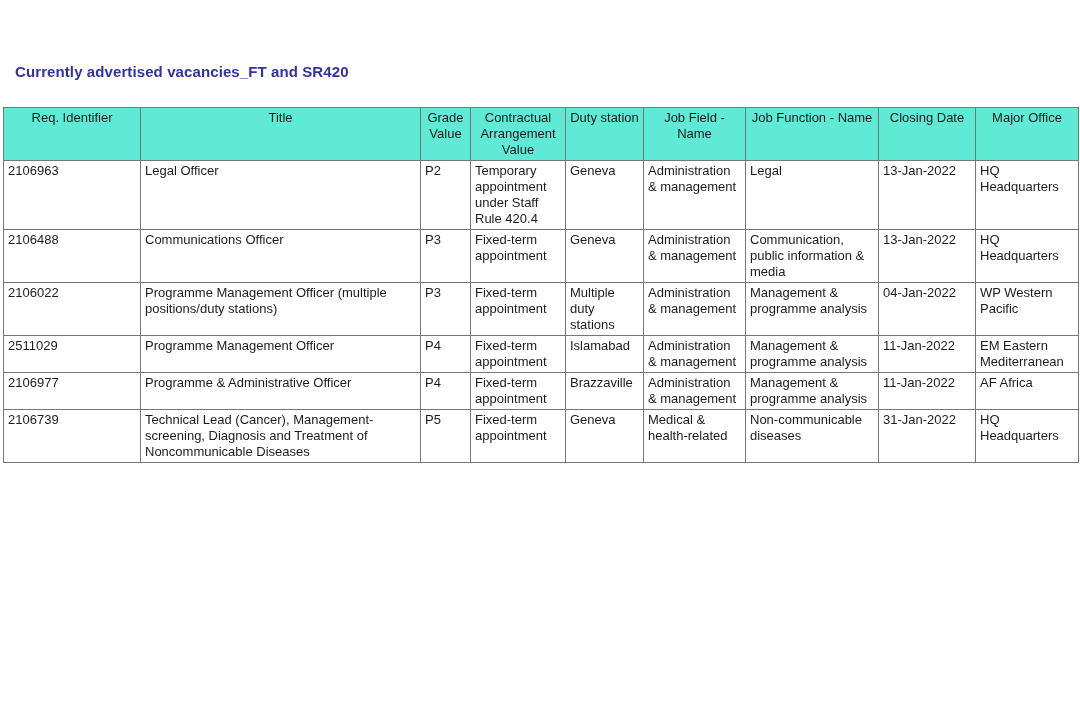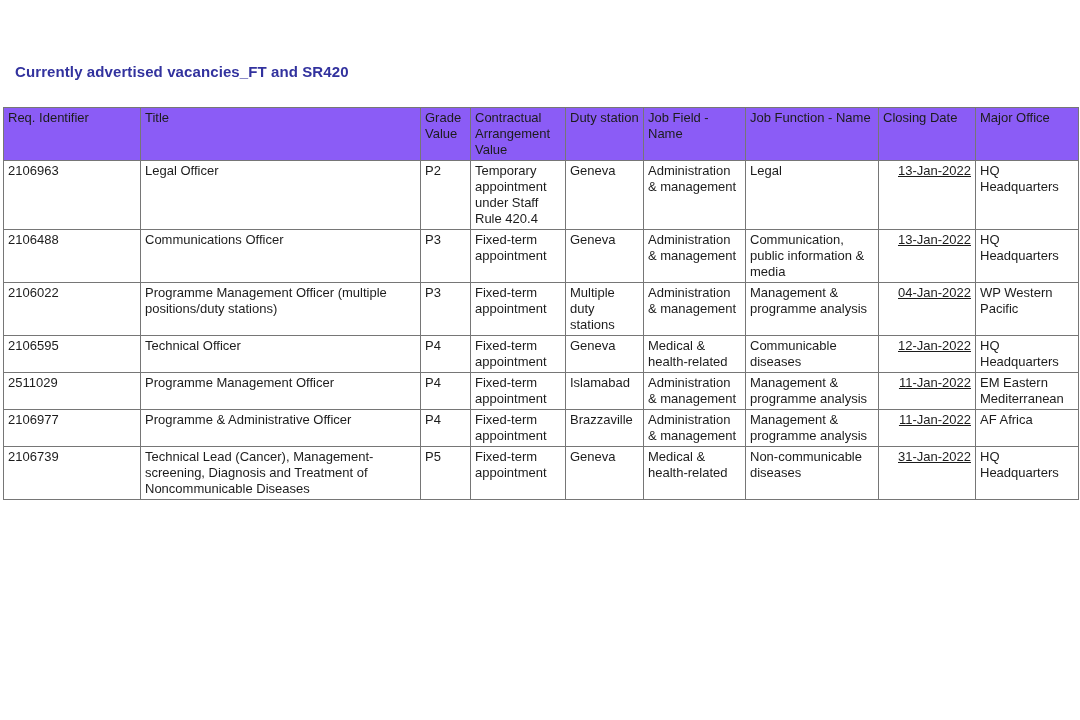--- a/index.html
+++ b/index.html
@@ -39,25 +39,25 @@
     font-size: 13px;
     line-height: 16px;
     font-weight: 400;
     text-align: left;
     vertical-align: top;
     padding: 2px 4px 2px 4px;
     color: #1c1c1c;
     overflow-wrap: break-word;
   }
   table.vacancies thead th {
-    background: #8b5cf6;
+    background: #5eead4;
+    text-align: center;
   }
   table.vacancies td.align-right {
-    text-align: right;
-    text-decoration: underline;
+    text-align: left;
   }
 </style>
 </head>
 <body>
 
 <div>
   <h1 class="page-title">Currently advertised vacancies_FT and SR420</h1>
 
   <table class="vacancies">
     <colgroup id="table-cols">
@@ -112,31 +112,20 @@
           <td>Programme Management Officer (multiple positions/duty stations)</td>
           <td>P3</td>
           <td>Fixed-term appointment</td>
           <td>Multiple duty stations</td>
           <td>Administration &amp; management</td>
           <td>Management &amp; programme analysis</td>
           <td class="align-right">04-Jan-2022</td>
           <td>WP Western Pacific</td>
         </tr>
         <tr>
-          <td>2106595</td>
-          <td>Technical Officer</td>
-          <td>P4</td>
-          <td>Fixed-term appointment</td>
-          <td>Geneva</td>
-          <td>Medical &amp; health-related</td>
-          <td>Communicable diseases</td>
-          <td class="align-right">12-Jan-2022</td>
-          <td>HQ Headquarters</td>
-        </tr>
-        <tr>
           <td>2511029</td>
           <td>Programme Management Officer</td>
           <td>P4</td>
           <td>Fixed-term appointment</td>
           <td>Islamabad</td>
           <td>Administration &amp; management</td>
           <td>Management &amp; programme analysis</td>
           <td class="align-right">11-Jan-2022</td>
           <td>EM Eastern Mediterranean</td>
         </tr>

